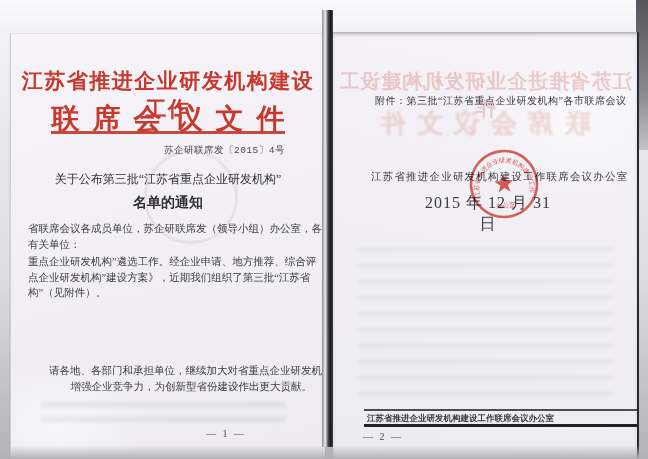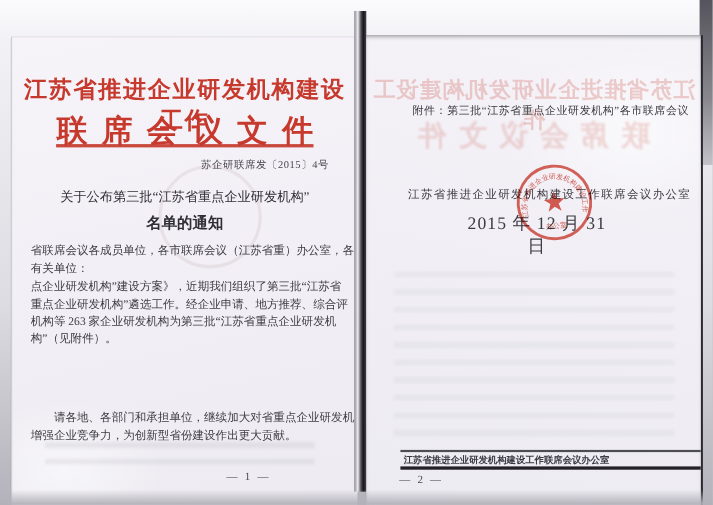--- a/index.html
+++ b/index.html
@@ -29,28 +29,28 @@
         background:linear-gradient(90deg,#8d8b93 0%,#efedf2 30%,#56545c 55%,#17161b 75%,#44424a 100%);}
 
   .abs{position:absolute;}
   .c-red{color:#c6392c;}
   .center{width:100%;text-align:center;}
 
   
   .hdr1{top:33px;font-size:21px;font-weight:bold;letter-spacing:1.5px;}
   .hdr2{top:66px;font-size:28px;font-weight:bold;letter-spacing:13px;text-indent:13px;}
   .red-rule{top:97px;left:40px;width:234px;height:3px;background:#c6392c;opacity:.92;}
-  .docno{top:110px;right:26px;font-size:9.5px;color:#49484e;letter-spacing:.5px;}
+  .docno{top:110px;right:40px;font-size:9.5px;color:#49484e;letter-spacing:.5px;font-family:Liberation Mono, monospace;}
   .title1{top:137px;font-size:12px;font-weight:normal;color:#312f36;}
   .title2{top:160px;font-size:14px;font-weight:bold;color:#312f36;}
   .body-block{left:17px;right:13px;font-size:10.5px;line-height:15.5px;color:#3d3b43;}
   .body-block div{white-space:nowrap;}
   .salut{top:187px;}
   .para1{top:220px;}
-  .para2{top:339px;}
+  .para2{top:329px;text-align:right;}
   .pageno1{top:394px;left:180px;width:70px;text-align:center;font-size:10px;color:#4a4850;letter-spacing:2px;}
   .bleed-circle{left:133px;top:116px;width:88px;height:88px;border-radius:50%;
         border:3px solid rgba(160,120,135,.13);}
   .bleed-l-bottom{left:30px;top:368px;width:245px;height:26px;opacity:.55;filter:blur(1.4px);
         background:repeating-linear-gradient(180deg,rgba(110,105,130,.20) 0 5px,rgba(0,0,0,0) 5px 15px);}
 
   
   .bleed-r1{top:36px;font-size:20px;font-weight:bold;letter-spacing:1px;
         color:rgba(198,57,44,.23);transform:scaleX(-1);filter:blur(.6px);}
   .bleed-r2{top:74px;font-size:26px;font-weight:bold;letter-spacing:11px;text-indent:11px;
@@ -80,28 +80,27 @@
     <div class="abs center c-red hdr1">江苏省推进企业研发机构建设工作</div>
     <div class="abs center c-red hdr2">联席会议文件</div>
     <div class="abs red-rule"></div>
 
     <div class="abs docno">苏企研联席发〔2015〕4号</div>
 
     <div class="abs center title1">关于公布第三批“江苏省重点企业研发机构”</div>
     <div class="abs center title2">名单的通知</div>
 
     <div class="abs body-block salut">
-      <div>省联席会议各成员单位，各市联席会议（江苏省重）办公室，各</div>
+      <div>省联席会议各成员单位，苏企研联席发（领导小组）办公室，各</div>
       <div>有关单位：</div>
     </div>
 
     <div class="abs body-block para1">
+      <div>重点企业研发机构”遴选工作。经企业申请、地方推荐、综合评</div>
       <div>点企业研发机构”建设方案》，近期我们组织了第三批“江苏省</div>
-      <div>重点企业研发机构”遴选工作。经企业申请、地方推荐、综合评</div>
-      <div>机构等 263 家企业研发机构为第三批“江苏省重点企业研发机</div>
       <div>构”（见附件）。</div>
     </div>
 
     <div class="abs body-block para2">
       <div>　　请各地、各部门和承担单位，继续加大对省重点企业研发机</div>
       <div>增强企业竞争力，为创新型省份建设作出更大贡献。</div>
     </div>
 
     <div class="abs bleed-l-bottom"></div>
 

